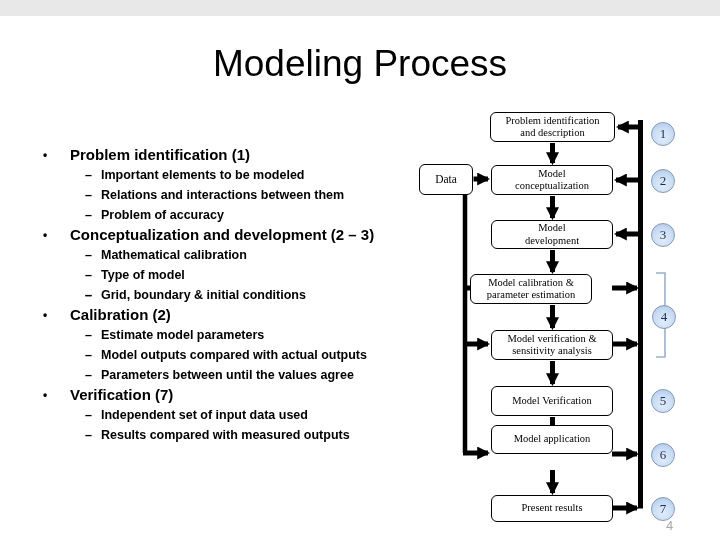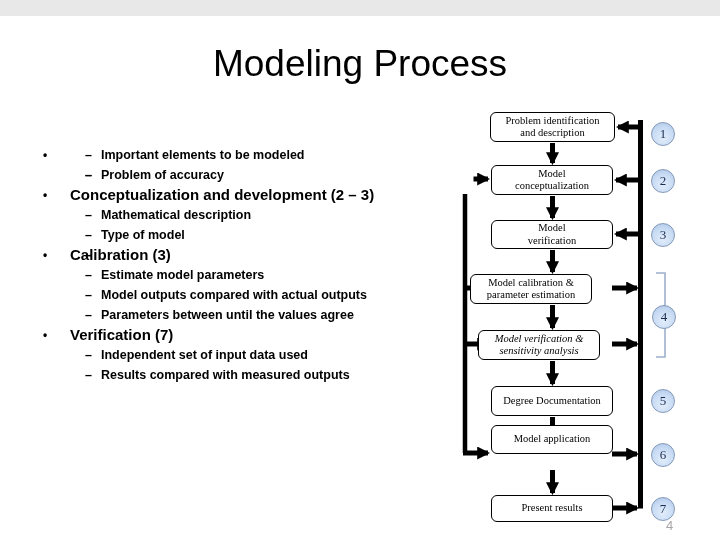--- a/index.html
+++ b/index.html
@@ -38,55 +38,58 @@
 </head>
 <body>
 
 <div class="slide">
 
   <div class="title">Modeling Process</div>
 
   <div class="bullets">
     <div class="main-item">
       <span class="marker">•</span>
+      <span>Problem identification (1)</span>
     </div>
     <div class="sub-item">
       <span class="dash">–</span>
       <span>Important elements to be modeled</span>
     </div>
     <div class="sub-item">
       <span class="dash">–</span>
+      <span>Relations and interactions between them</span>
     </div>
     <div class="sub-item">
       <span class="dash">–</span>
       <span>Problem of accuracy</span>
     </div>
 
     <div class="main-item">
       <span class="marker">•</span>
       <span>Conceptualization and development (2 – 3)</span>
     </div>
     <div class="sub-item">
       <span class="dash">–</span>
-      <span>Mathematical description</span>
+      <span>Mathematical calibration</span>
     </div>
     <div class="sub-item">
       <span class="dash">–</span>
       <span>Type of model</span>
     </div>
     <div class="sub-item">
       <span class="dash">–</span>
     </div>
     <div class="sub-item">
       <span class="dash">–</span>
-    </div>
-
-    <div class="main-item">
-      <span class="marker">•</span>
-      <span>Calibration (3)</span>
+      <span>Grid, boundary &amp; initial conditions</span>
+    </div>
+
+    <div class="main-item">
+      <span class="marker">•</span>
+      <span>Calibration (2)</span>
     </div>
     <div class="sub-item">
       <span class="dash">–</span>
       <span>Estimate model parameters</span>
     </div>
     <div class="sub-item">
       <span class="dash">–</span>
       <span>Model outputs compared with actual outputs</span>
     </div>
     <div class="sub-item">
@@ -148,43 +151,46 @@
       <line x1="552.5" y1="234" x2="552.5" y2="256" marker-end="url(#ah)"></line>
       <line x1="552.5" y1="289" x2="552.5" y2="312" marker-end="url(#ah)"></line>
       <line x1="552.5" y1="345" x2="552.5" y2="368" marker-end="url(#ah)"></line>
       <line x1="552.5" y1="401" x2="552.5" y2="422" marker-end="url(#ah)"></line>
       <line x1="552.5" y1="454" x2="552.5" y2="477" marker-end="url(#ah)"></line>
     </g>
 
     <polyline points="656,257 665,257 665,341 656,341" fill="none" stroke="#9db0cc" stroke-width="1.6"></polyline>
   </svg>
 
+  <div class="fbox databox" style="left:419px; top:148px; width:54px; height:31px;">
+    <span>Data</span>
+  </div>
 
   <div class="fbox" style="left:490px; top:96px; width:125px; height:30px;">
     <span>Problem identification</span>
     <span>and description</span>
   </div>
   <div class="fbox" style="left:491px; top:149px; width:122px; height:30px;">
     <span>Model</span>
     <span>conceptualization</span>
   </div>
   <div class="fbox" style="left:491px; top:204px; width:122px; height:29px;">
     <span>Model</span>
-    <span>verification</span>
+    <span>development</span>
   </div>
   <div class="fbox" style="left:470px; top:258px; width:122px; height:30px;">
     <span>Model calibration &amp;</span>
     <span>parameter estimation</span>
   </div>
-  <div class="fbox" style="left:478px; top:314px; width:122px; height:30px;font-style:italic;">
+  <div class="fbox" style="left:491px; top:314px; width:122px; height:30px;">
     <span>Model verification &amp;</span>
     <span>sensitivity analysis</span>
   </div>
   <div class="fbox" style="left:491px; top:370px; width:122px; height:30px;">
-    <span>Degree Documentation</span>
+    <span>Model Verification</span>
   </div>
   <div class="fbox" style="left:491px; top:409px; width:122px; height:29px;">
     <span>Model application</span>
   </div>
   <div class="fbox" style="left:491px; top:479px; width:122px; height:27px;">
     <span>Present results</span>
   </div>
 
   <div class="step" style="left:651px; top:106px;">
       <span>1</span>

